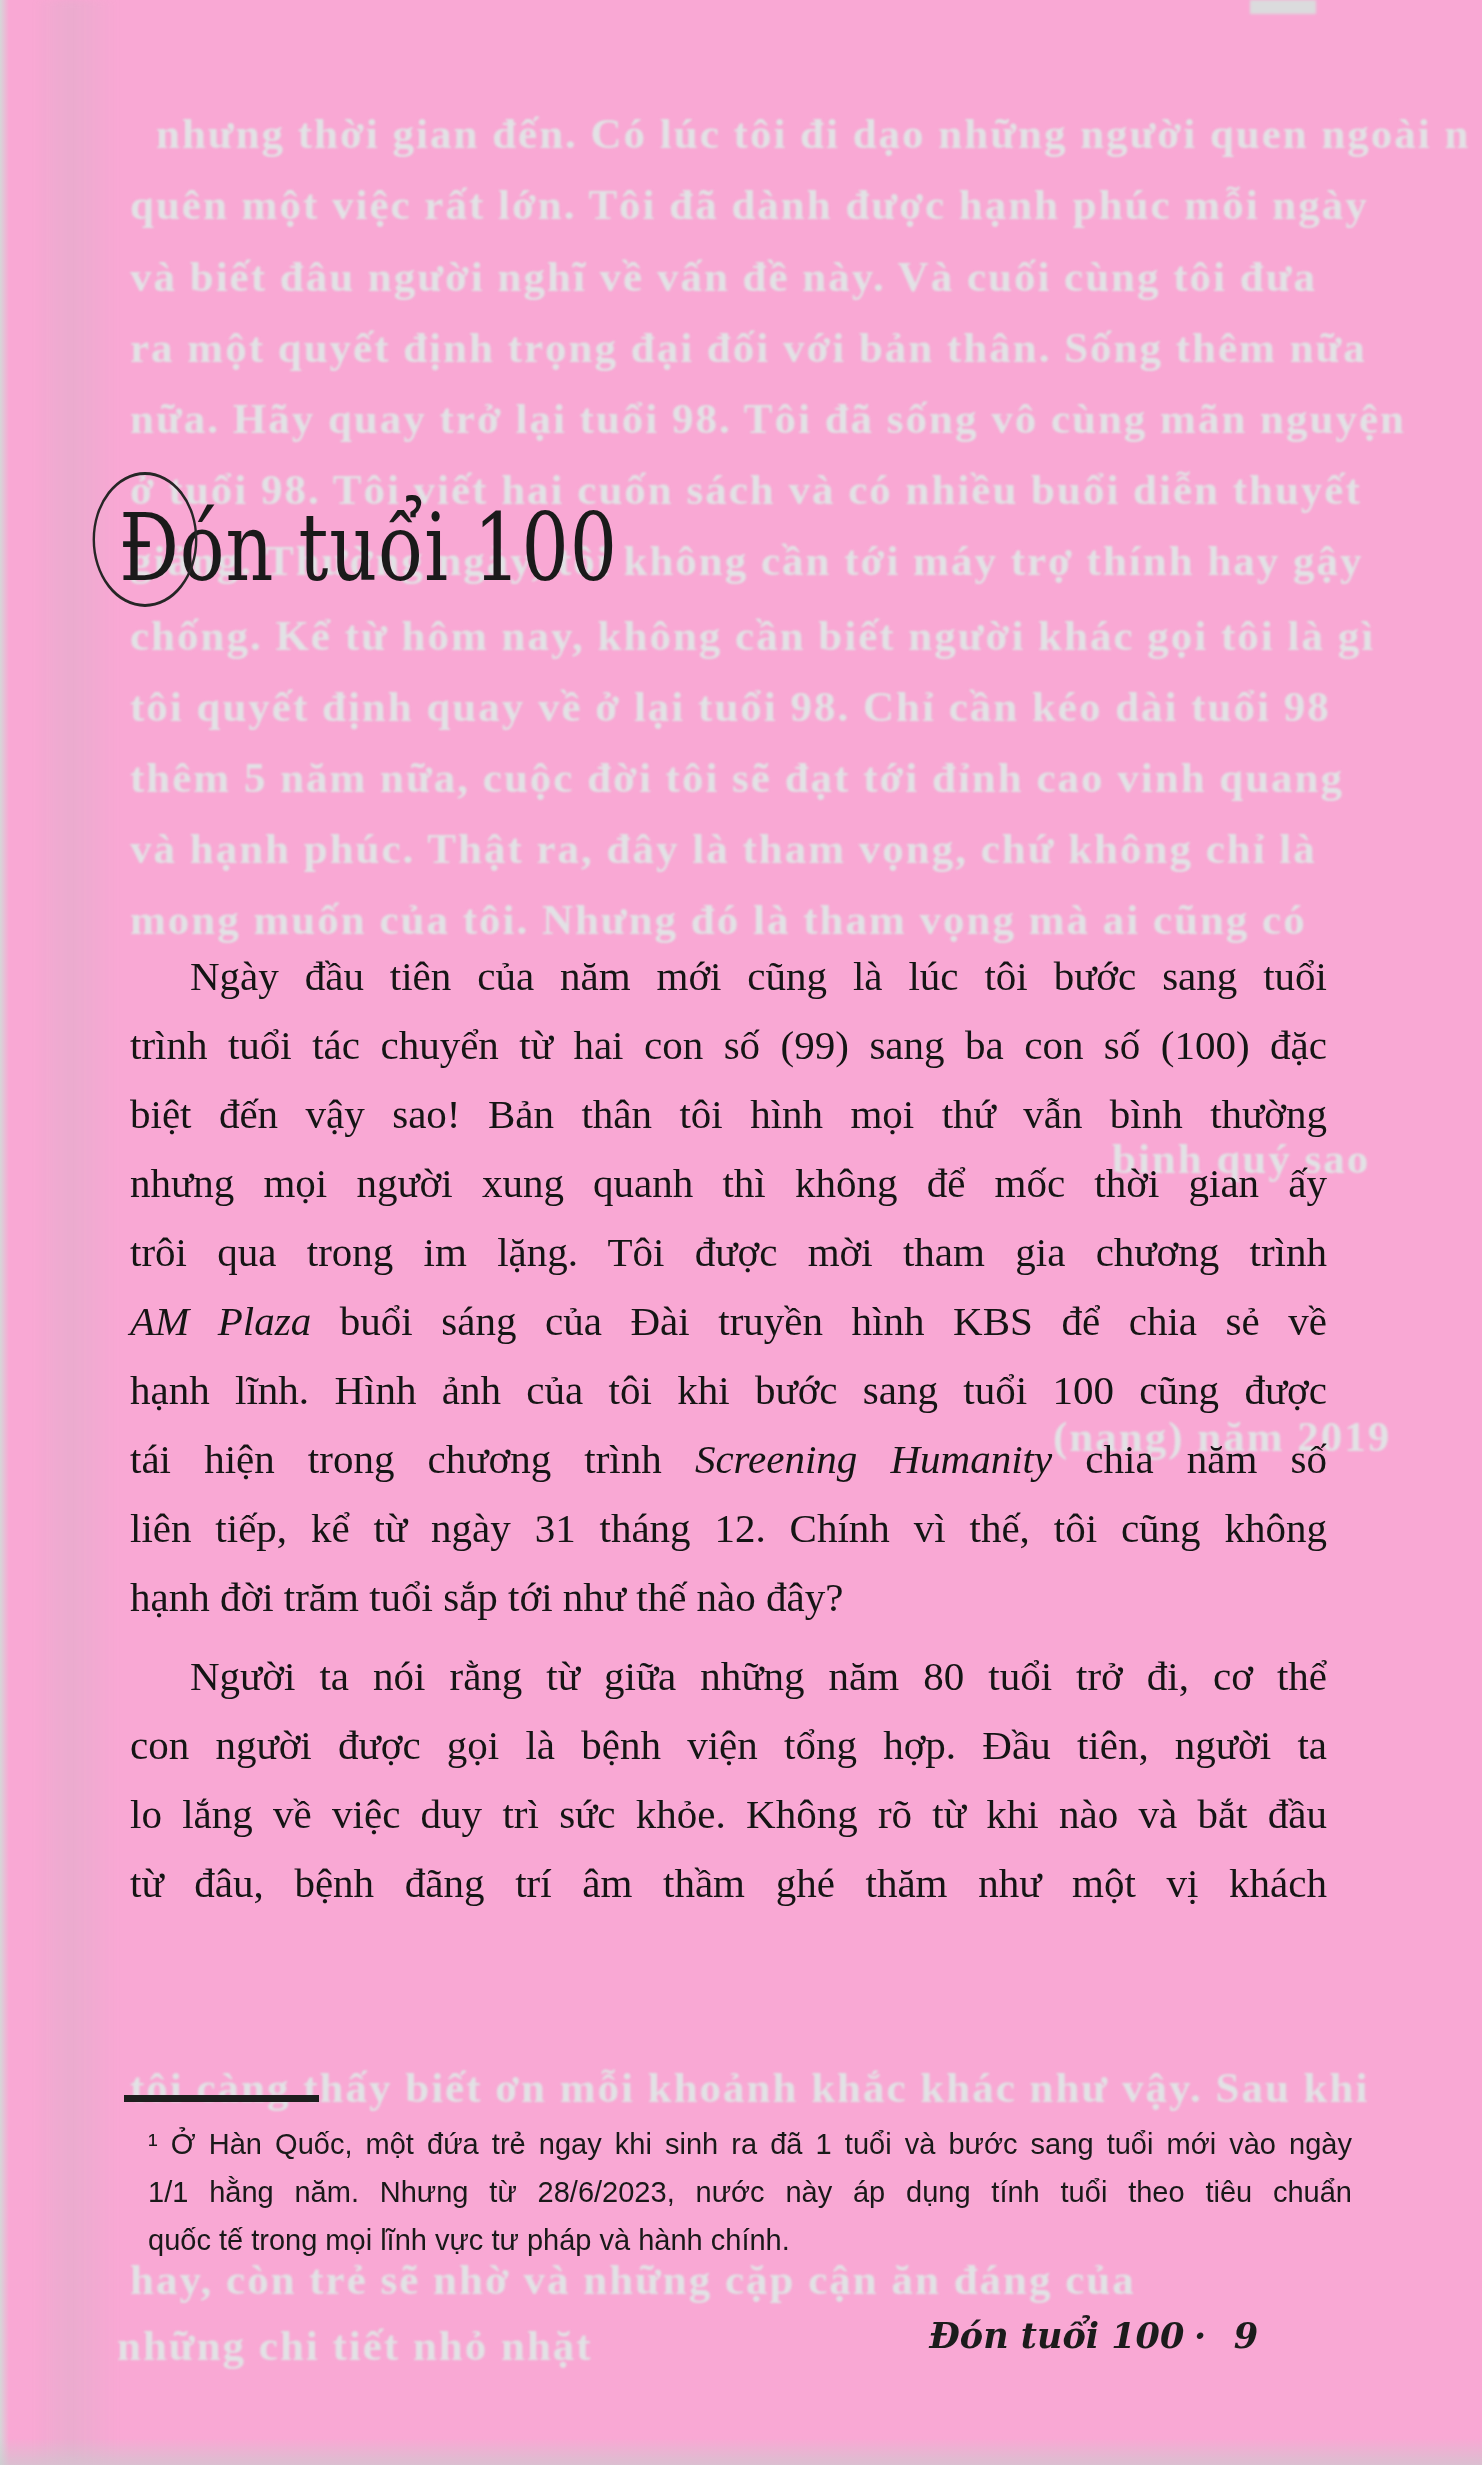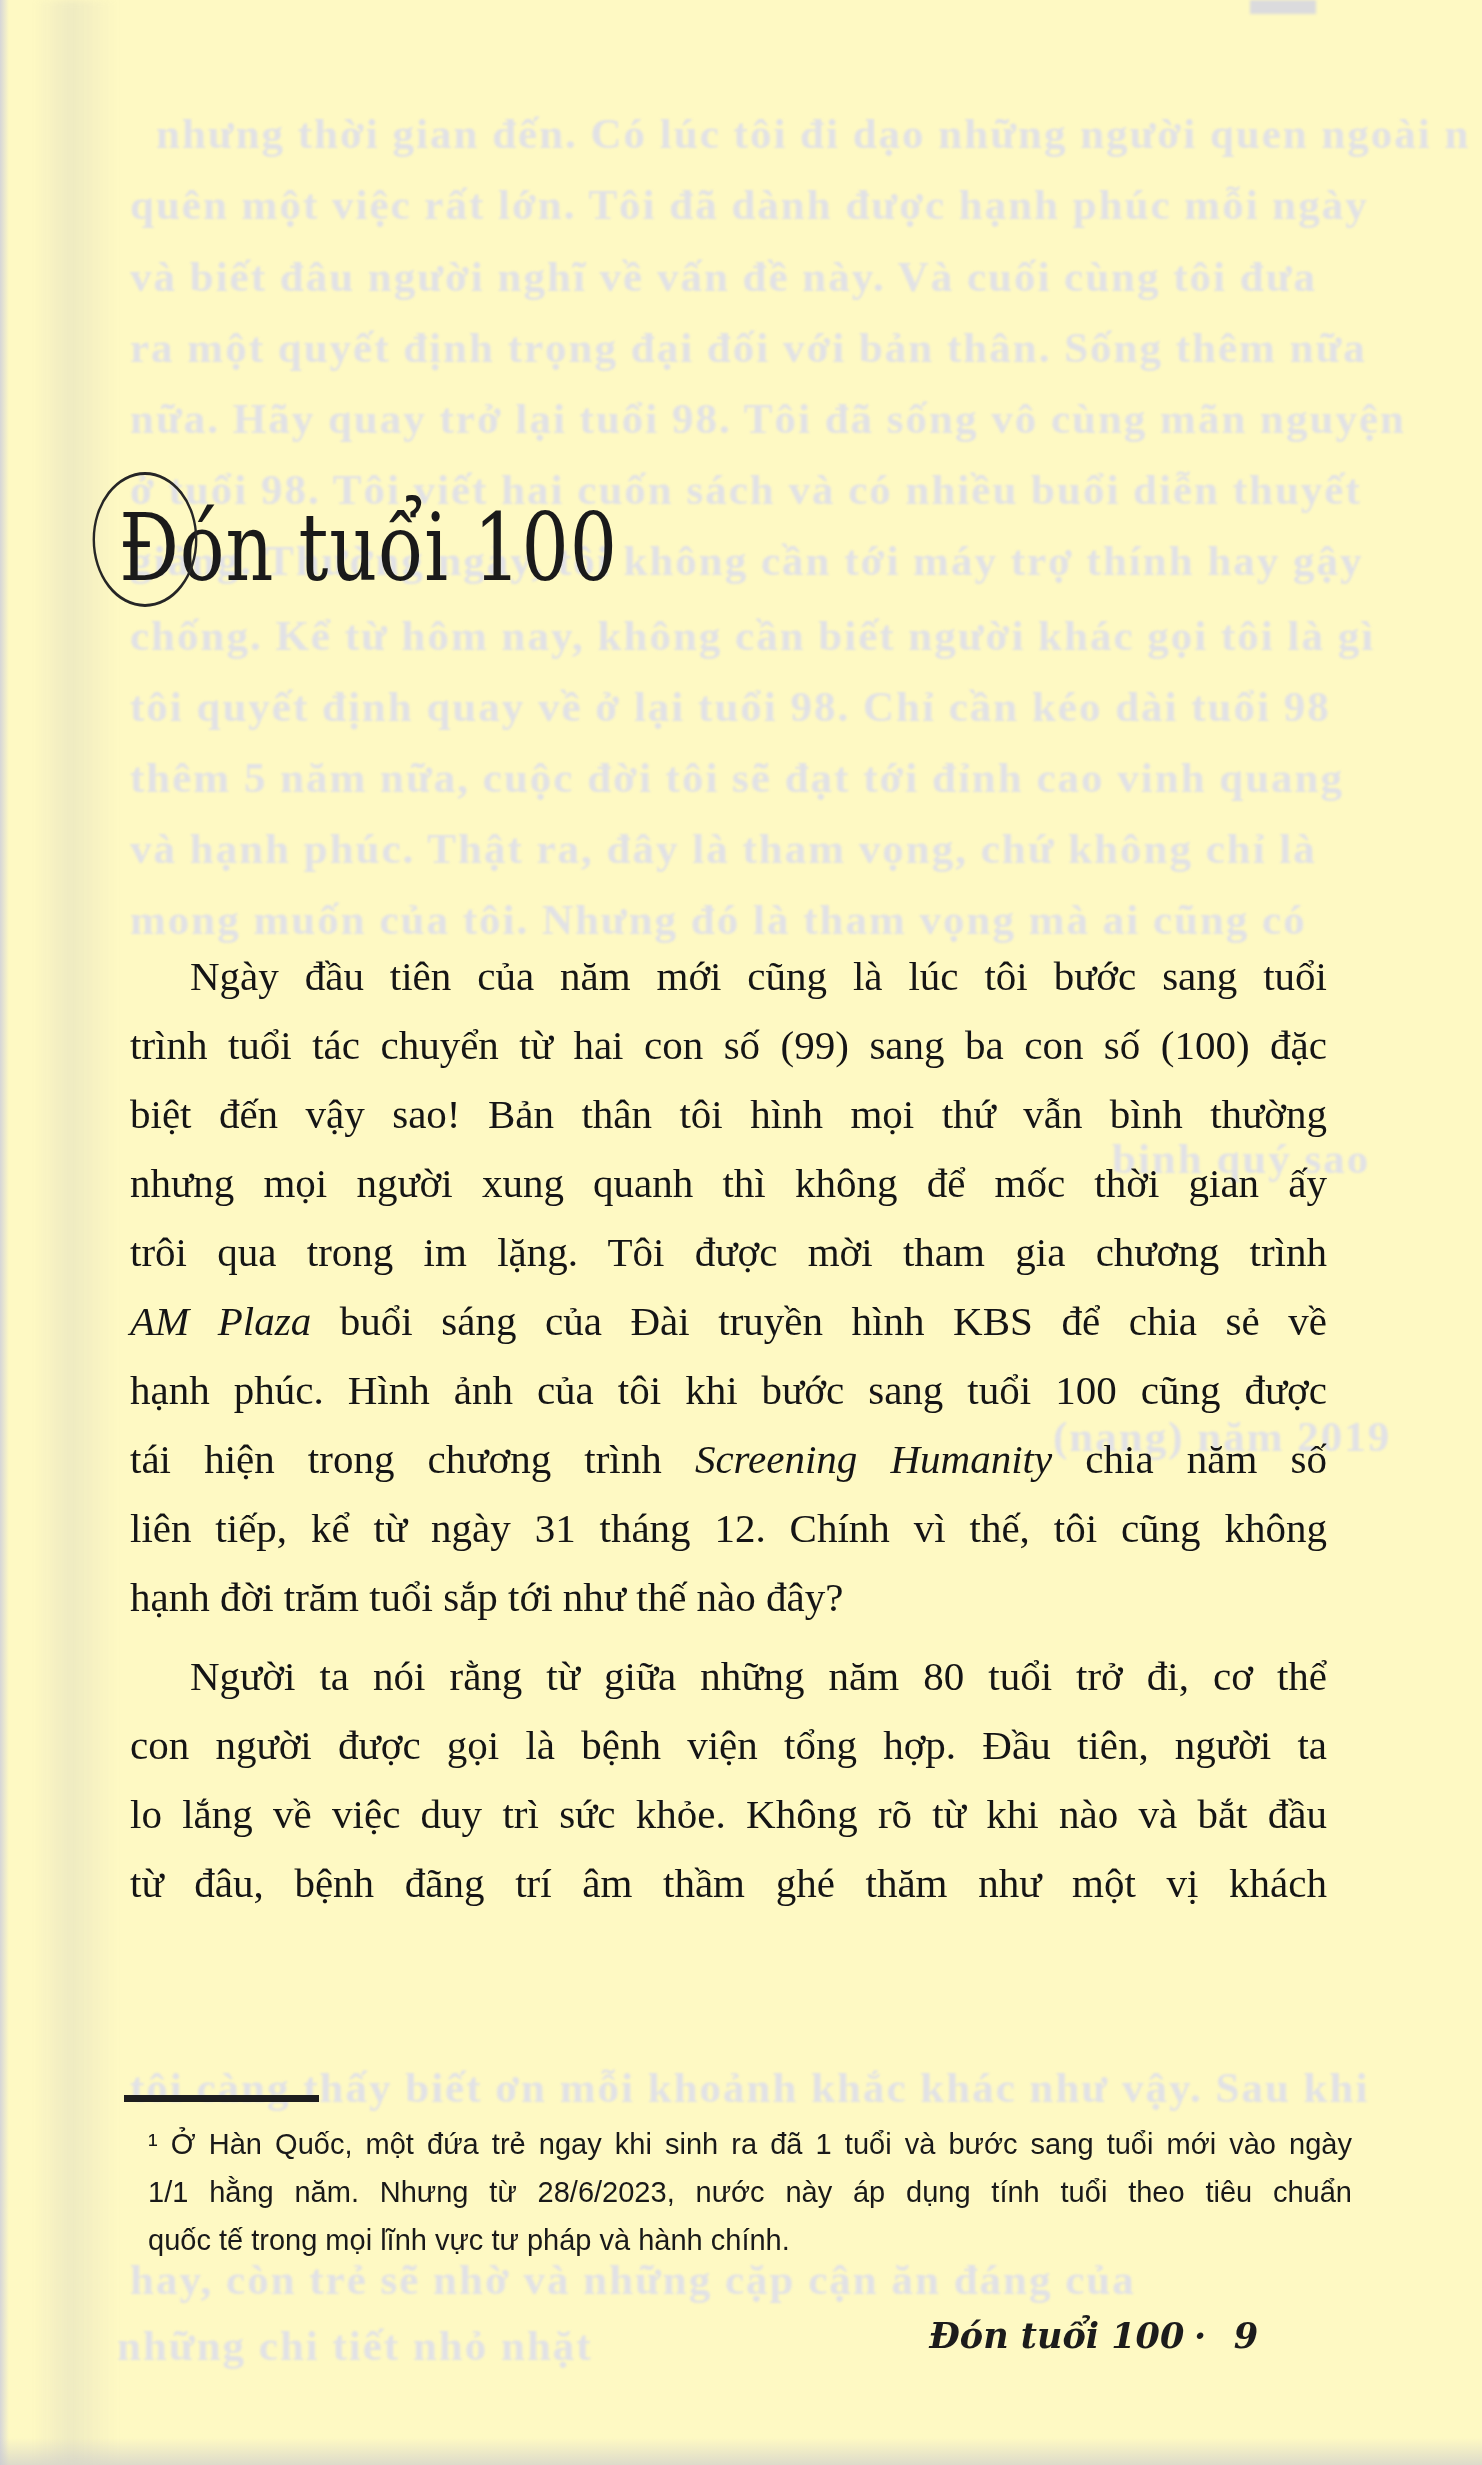--- a/index.html
+++ b/index.html
@@ -1,18 +1,18 @@
 <!DOCTYPE html>
 <html><head>
 <meta charset="utf-8">
 <style>
   html,body{margin:0;padding:0;background:#ffffff;}
   .page{
     position:relative; width:1482px; height:2465px;
-    background:#fef9c3; overflow:hidden;
+    background:#f9a8d4; overflow:hidden;
     font-family:"Liberation Serif", serif; color:#1a1a1a;
   }
   
   .ghost-layer{position:absolute; inset:0; z-index:1;}
   .ghost{
     position:absolute; left:130px; width:1312px;
     font-family:"Liberation Serif", serif; font-weight:bold;
     font-size:43px; line-height:49px; letter-spacing:2px;
     color:#e2e2e5; filter:blur(1.2px);
     white-space:nowrap; overflow:hidden;
@@ -106,21 +106,21 @@
 
   <h1 class="title"><span class="initial-wrap"><span class="circle"></span><span class="initial">Đ</span></span><span class="title-rest">ón tuổi 100</span></h1>
 
   <div class="body-text" id="body">
       <div class="line j ind"><span>Ngày đầu tiên của năm mới cũng là lúc tôi bước sang tuổi</span></div>
       <div class="line j"><span>trình tuổi tác chuyển từ hai con số (99) sang ba con số (100) đặc</span></div>
       <div class="line j"><span>biệt đến vậy sao! Bản thân tôi hình mọi thứ vẫn bình thường</span></div>
       <div class="line j"><span>nhưng mọi người xung quanh thì không để mốc thời gian ấy</span></div>
       <div class="line j"><span>trôi qua trong im lặng. Tôi được mời tham gia chương trình</span></div>
       <div class="line j"><span class="it">AM Plaza</span><span> buổi sáng của Đài truyền hình KBS để chia sẻ về</span></div>
-      <div class="line j"><span>hạnh phúc. Hình ảnh của tôi khi bước sang tuổi 100 cũng được</span></div>
+      <div class="line j"><span>hạnh lĩnh. Hình ảnh của tôi khi bước sang tuổi 100 cũng được</span></div>
       <div class="line j"><span>tái hiện trong chương trình </span><span class="it">Screening Humanity</span><span> chia năm số</span></div>
       <div class="line j"><span>liên tiếp, kể từ ngày 31 tháng 12. Chính vì thế, tôi cũng không</span></div>
       <div class="line"><span>hạnh đời trăm tuổi sắp tới như thế nào đây?</span></div>
       <div class="pgap"></div>
       <div class="line j ind"><span>Người ta nói rằng từ giữa những năm 80 tuổi trở đi, cơ thể</span></div>
       <div class="line j"><span>con người được gọi là bệnh viện tổng hợp. Đầu tiên, người ta</span></div>
       <div class="line j"><span>lo lắng về việc duy trì sức khỏe. Không rõ từ khi nào và bắt đầu</span></div>
       <div class="line j"><span>từ đâu, bệnh đãng trí âm thầm ghé thăm như một vị khách</span></div>
     </div>
 

